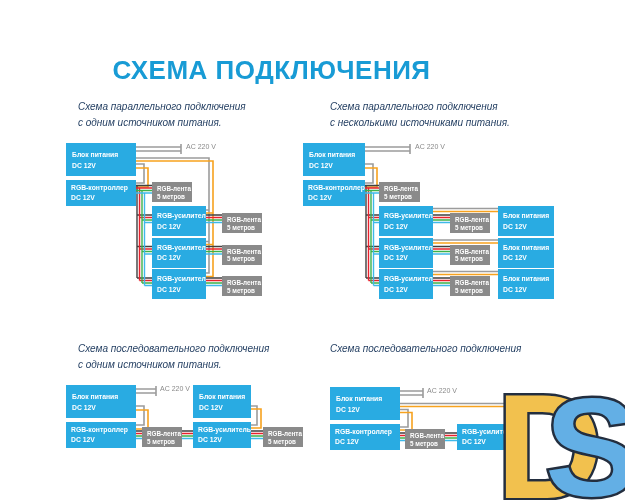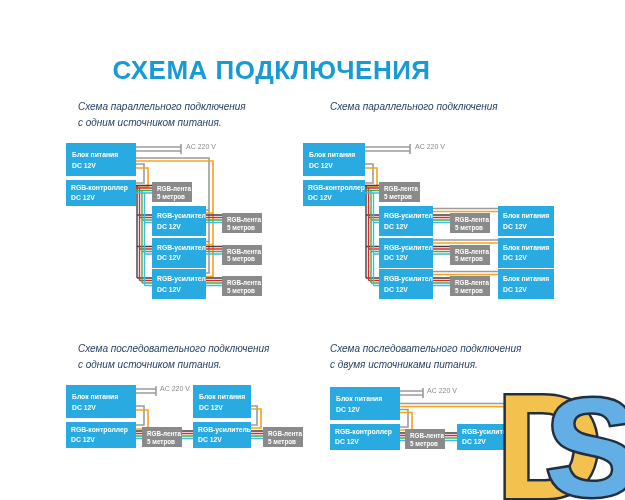--- a/index.html
+++ b/index.html
@@ -27,28 +27,28 @@
 <div class="page">
 
   <div class="title">СХЕМА ПОДКЛЮЧЕНИЯ</div>
 
   <div class="caption" style="left:78px;top:99px">
     <div>Схема параллельного подключения</div>
     <div>с одним источником питания.</div>
   </div>
   <div class="caption" style="left:330px;top:99px">
     <div>Схема параллельного подключения</div>
+    <div>с несколькими источниками питания.</div>
   </div>
   <div class="caption" style="left:78px;top:341px">
     <div>Схема последовательного подключения</div>
     <div>с одним источником питания.</div>
   </div>
   <div class="caption" style="left:330px;top:341px">
     <div>Схема последовательного подключения</div>
-    <div>с двумя источниками питания.</div>
   </div>
 
   <svg class="wires" width="625" height="500">
 
     <path fill="none" stroke="#9c9c9c" stroke-width="1.6" d="
       M136 147 H181 M136 151 H181 M181 144 V154
       M136 164 H144 V183 H136
       M136 158 H209 V273 H206 M209 210 H206 M209 241.5 H206
       M365 147 H410 M365 151 H410 M410 144 V154
       M365 164 H373 V183 H365

